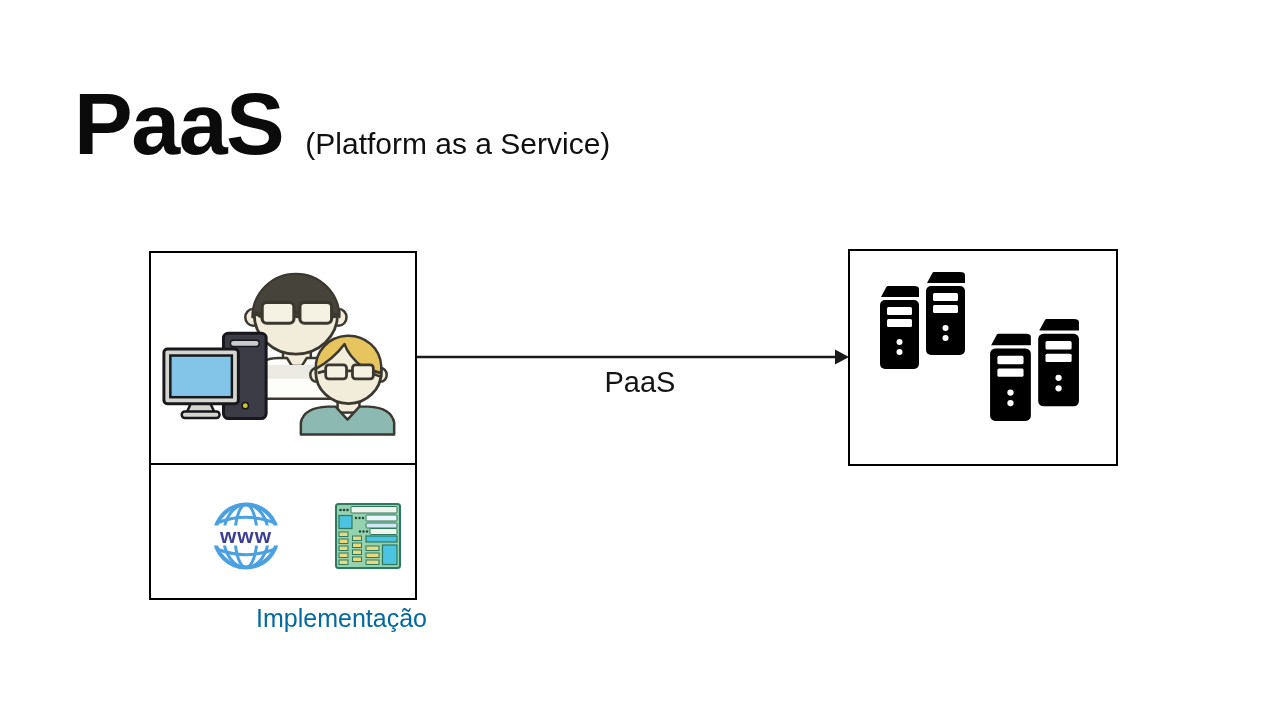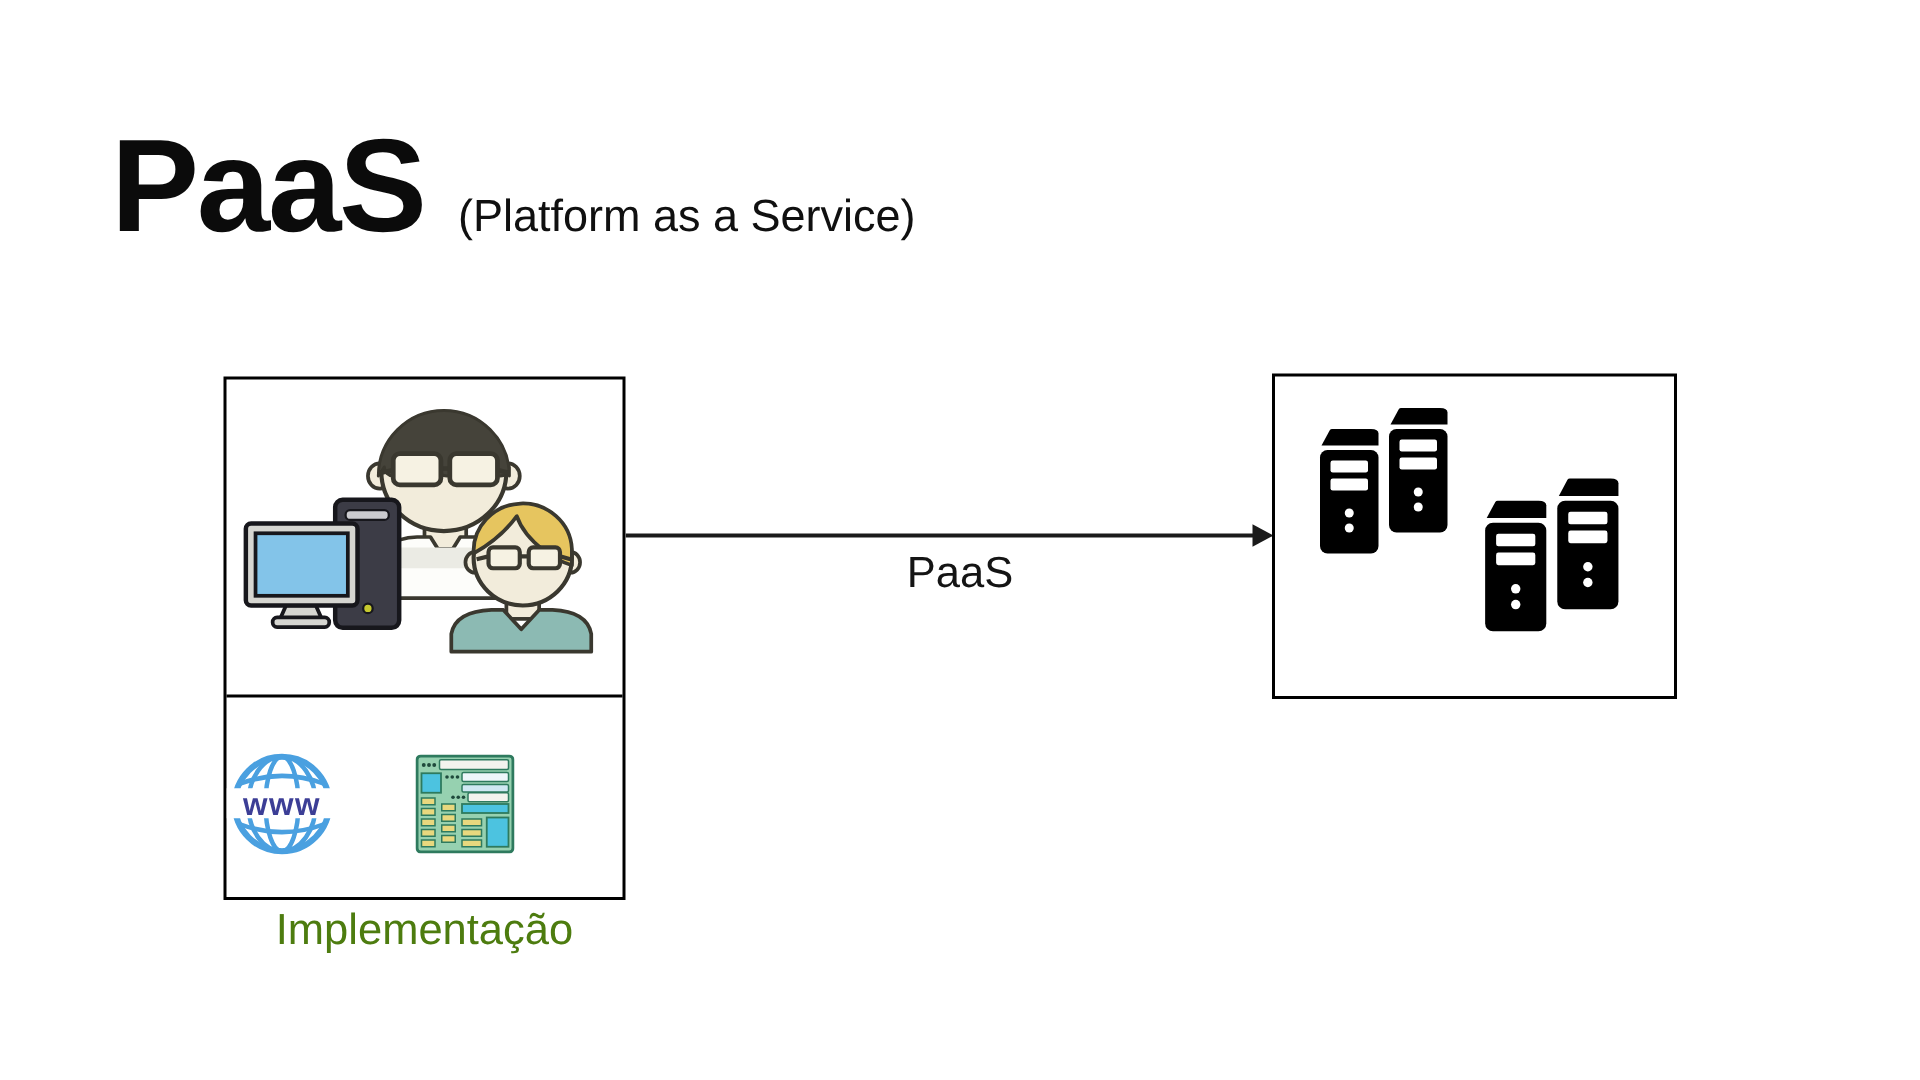--- a/index.html
+++ b/index.html
@@ -7,22 +7,22 @@
     position:relative;width:1280px;height:720px;background:#ffffff;overflow:hidden;
     font-family:"Liberation Sans",sans-serif;color:#111;padding-left:28px;
   }
   .title-row{position:absolute;left:74px;top:80px;display:flex;align-items:baseline;gap:22px;white-space:nowrap;}
   .title-main{font-size:88px;line-height:1;font-weight:700;letter-spacing:-1.5px;color:#0b0b0b;}
   .title-sub{font-size:30px;font-weight:400;color:#101010;text-align:right;}
 
   .src-box{position:absolute;left:149px;top:251px;width:268px;height:349px;border:2px solid #000;box-sizing:border-box;background:#fff;}
   .src-top{position:relative;width:100%;height:212px;border-bottom:2px solid #000;box-sizing:border-box;}
   .src-top svg{position:absolute;left:0;top:0;width:100%;height:100%;}
-  .src-bottom{position:relative;width:100%;height:141px;display:flex;align-items:center;justify-content:flex-start;gap:52px;padding-right:14px;box-sizing:border-box;}
-  .src-label{position:absolute;left:139px;top:604px;width:288px;text-align:center;font-size:29px;color:#4d7c0f;}
+  .src-bottom{position:relative;width:100%;height:141px;display:flex;align-items:center;justify-content:flex-end;gap:52px;padding-right:14px;box-sizing:border-box;}
+  .src-label{position:absolute;left:139px;top:604px;width:288px;text-align:right;font-size:25px;color:#0369a1;}
 
   .arrow-svg{position:absolute;left:417px;top:344px;width:432px;height:26px;}
   .arrow-label{position:absolute;left:540px;top:366px;width:200px;text-align:center;font-size:29px;color:#141414;}
 
   .dst-box{position:absolute;left:848px;top:249px;width:270px;height:217px;border:2px solid #000;box-sizing:border-box;background:#fff;}
   .server-pair{position:absolute;}
   .pair-1{left:28px;top:20px;width:88px;height:100px;}
   .pair-2{left:138px;top:67px;width:92px;height:105px;}
 </style>
 </head>

